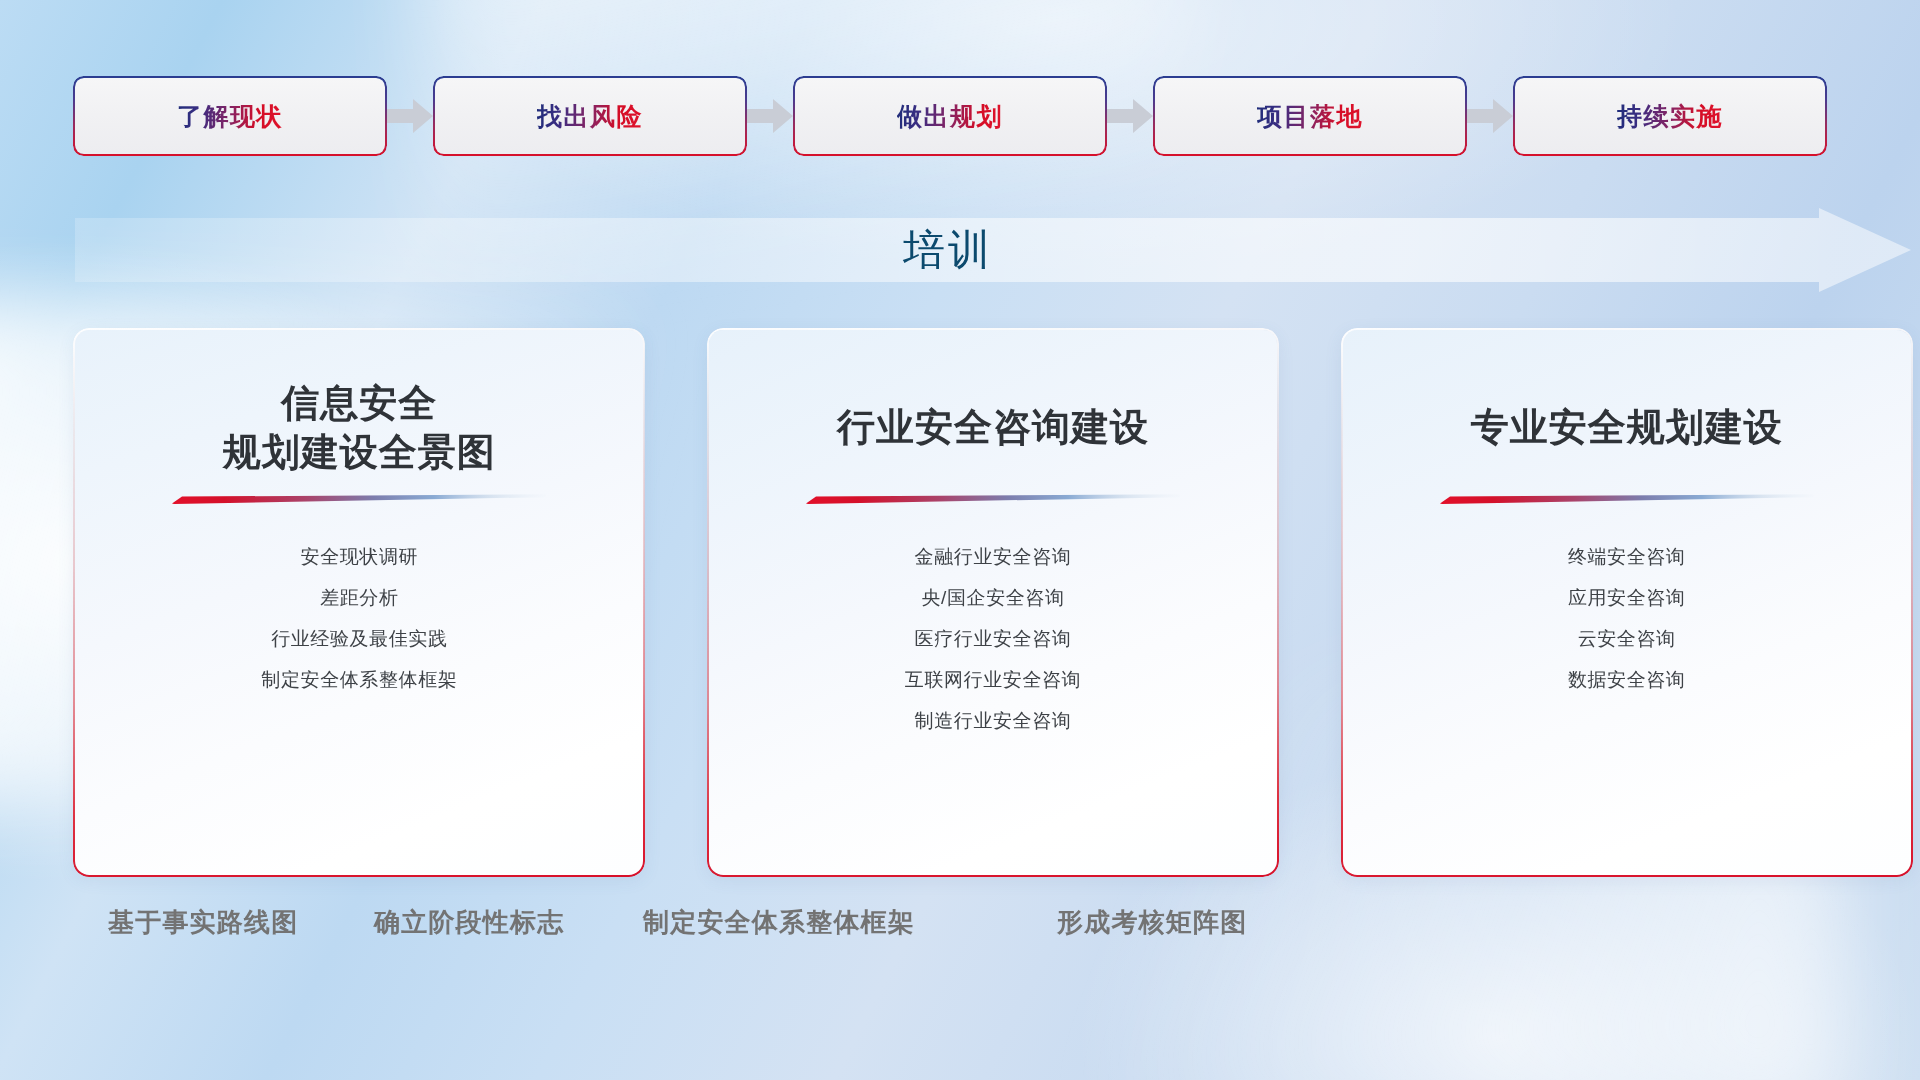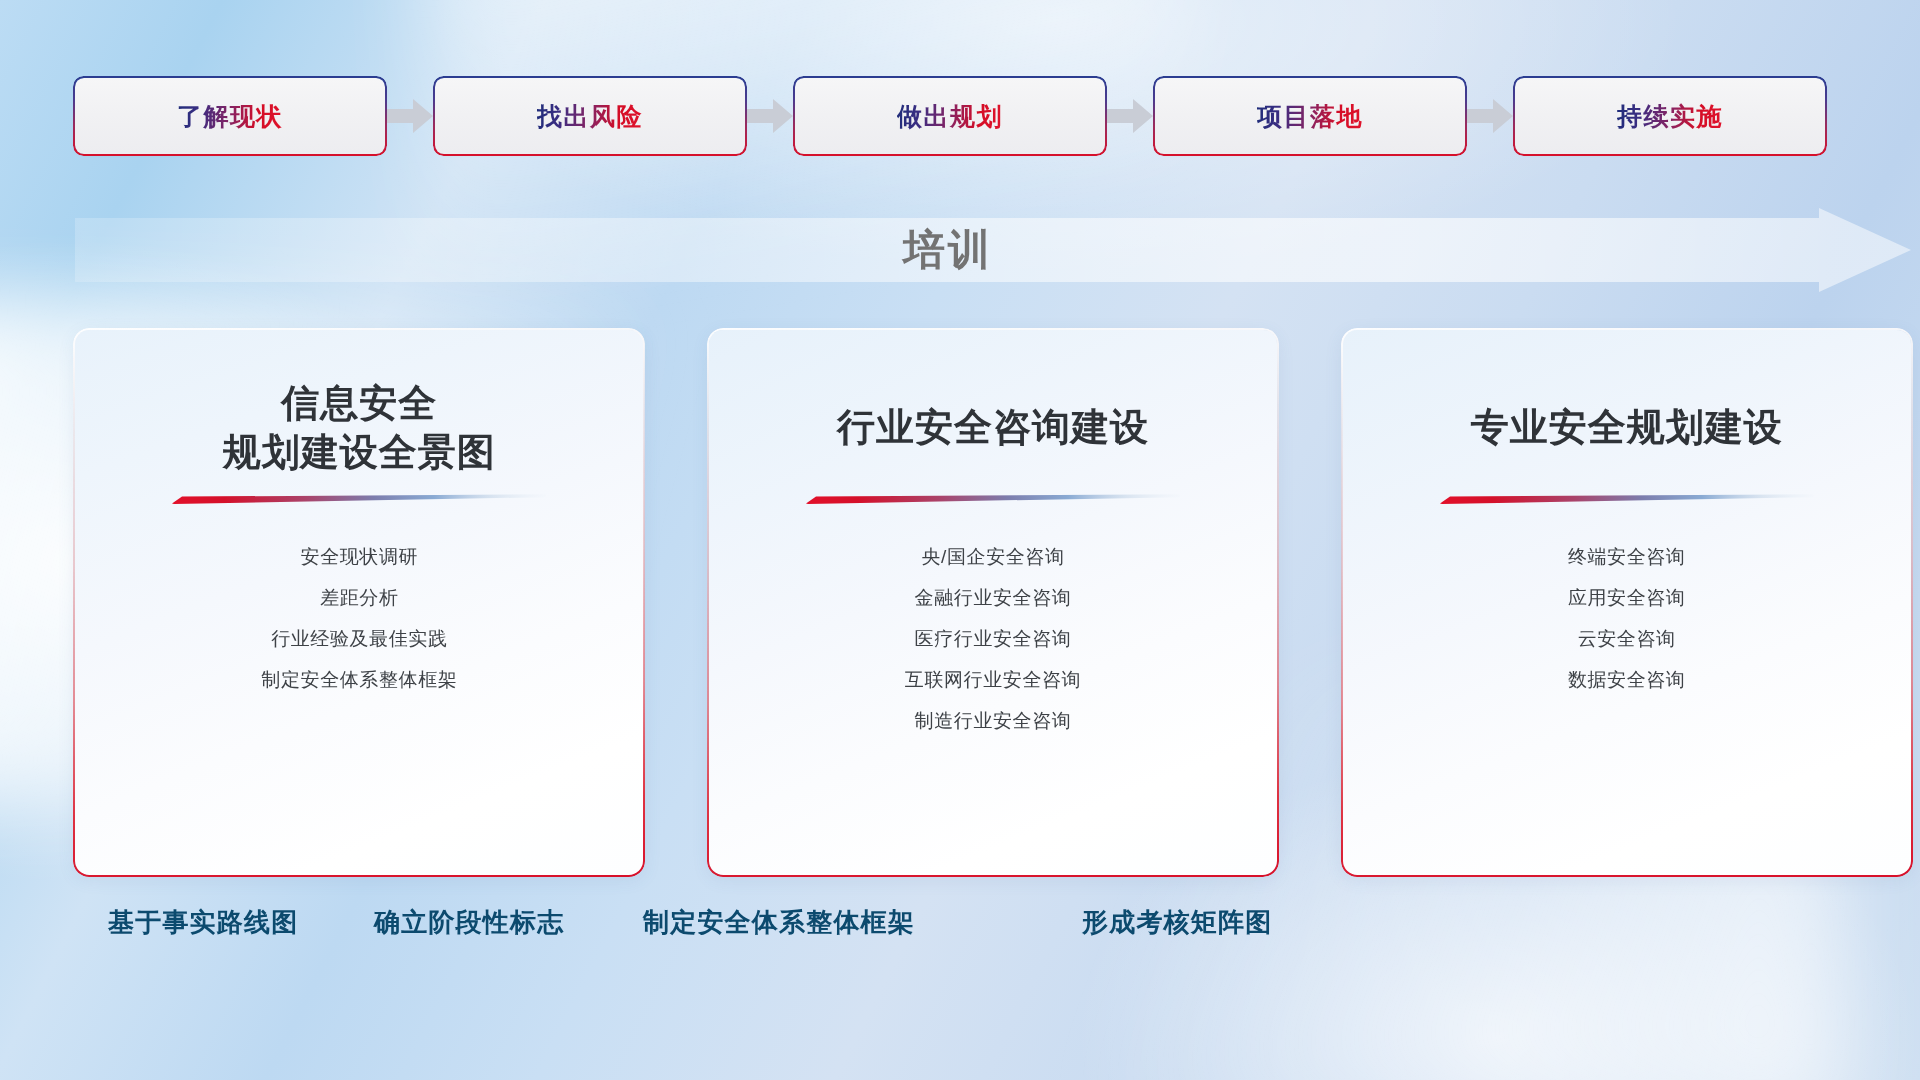--- a/index.html
+++ b/index.html
@@ -132,22 +132,22 @@
     clip-path: polygon(0 12%, calc(100% - 92px) 12%, calc(100% - 92px) 0%, 100% 50%, calc(100% - 92px) 100%, calc(100% - 92px) 88%, 0 88%);
   }
   #banner-title {
     position: absolute;
     inset: 0;
     display: flex;
     align-items: center;
     justify-content: center;
     padding-right: 90px;
     font-size: 42px;
-    font-weight: 700;
-    color: #737373;
+    font-weight: 400;
+    color: #0c4a6e;
     letter-spacing: 3px;
     text-align: center;
   }
 
   
   #cards {
     position: absolute;
     left: 75px; top: 330px;
     width: 1836px;
     height: 545px;
@@ -237,21 +237,21 @@
   #captions {
     position: absolute;
     left: 0; top: 905px;
     width: 1920px;
     height: 60px;
   }
   .caption {
     position: absolute;
     font-size: 26px;
     font-weight: 700;
-    color: #0c4a6e;
+    color: #737373;
     letter-spacing: 1.2px;
     white-space: nowrap;
     top: 0;
   }
 </style>
 </head>
 <body>
 
 <div id="bg">
   <div id="bg-streak1"></div>
@@ -344,22 +344,22 @@
                 <stop offset="54%" stop-color="#6f6fa4" stop-opacity="0.9"></stop>
                 <stop offset="70%" stop-color="#6f97c9" stop-opacity="0.8"></stop>
                 <stop offset="86%" stop-color="#b9cde2" stop-opacity="0.45"></stop>
                 <stop offset="100%" stop-color="#dbe6f0" stop-opacity="0.05"></stop>
               </linearGradient>
             </defs>
             <path d="M0 11.4 L10 4.6 L374 2.2 L374 5.2 L2 11.9 Z" fill="url(#dg1)"></path>
           </svg>
         </div>
         <ul class="card-list">
+          <li>金融行业安全咨询</li>
           <li>央/国企安全咨询</li>
-          <li>金融行业安全咨询</li>
           <li>医疗行业安全咨询</li>
           <li>互联网行业安全咨询</li>
           <li>制造行业安全咨询</li>
         </ul>
       </div>
     </div>
     <div class="card">
       <div class="card-inner">
         <div class="card-title">专业安全规划建设</div>
         <div class="card-divider">
@@ -385,14 +385,14 @@
           <li>数据安全咨询</li>
         </ul>
       </div>
     </div>
   </div>
 
 <div id="captions">
     <div class="caption" style="left: 108px;">基于事实路线图</div>
     <div class="caption" style="left: 374px;">确立阶段性标志</div>
     <div class="caption" style="left: 643px;">制定安全体系整体框架</div>
-    <div class="caption" style="left: 1057px; margin-left: 25px;">形成考核矩阵图</div>
+    <div class="caption" style="left: 1057px;">形成考核矩阵图</div>
   </div>
 
 </body></html>

